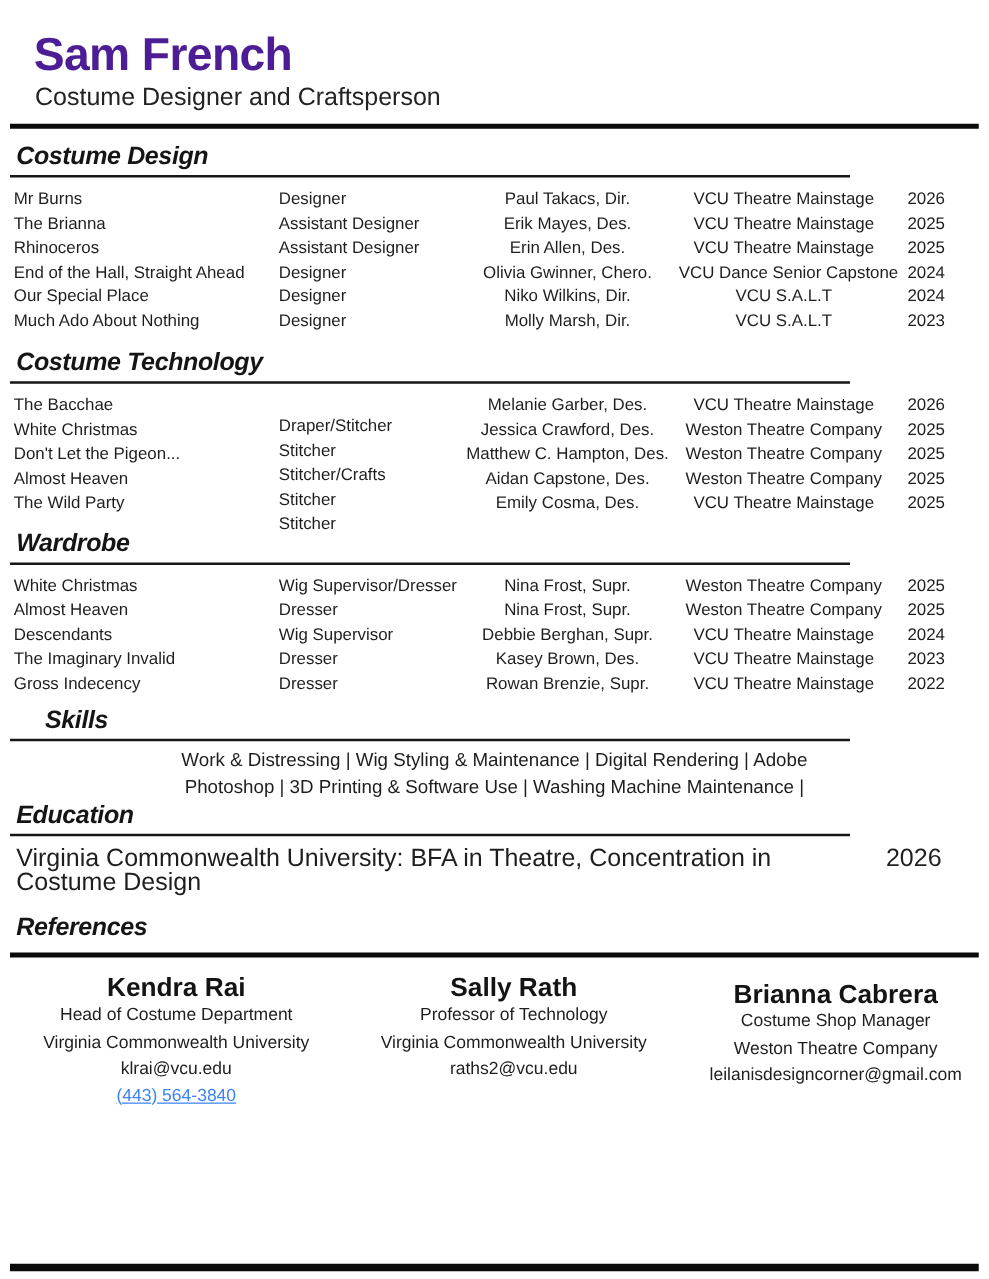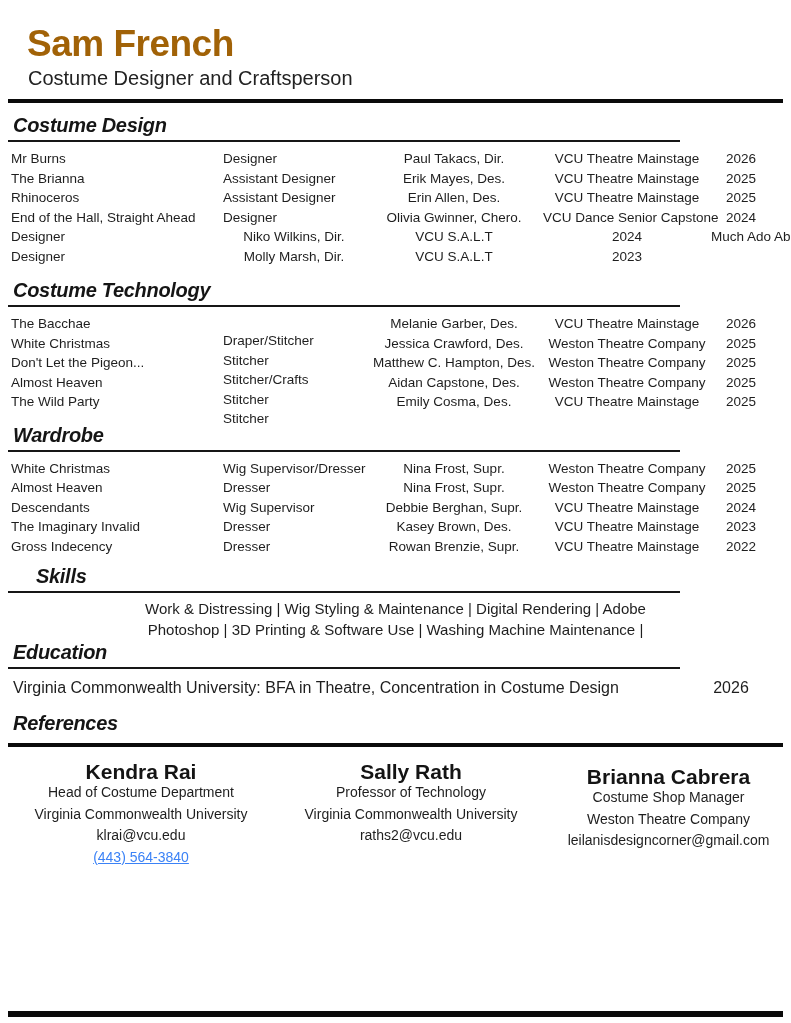--- a/index.html
+++ b/index.html
@@ -15,21 +15,21 @@
     background: #ffffff;
     overflow: hidden;
   }
   
   .name {
     margin: 25px 0 0 27px;
     font-size: 37px;
     font-weight: 700;
     letter-spacing: -0.5px;
     line-height: 1.0;
-    color: #a16207;
+    color: #4c1d95;
   }
   .subtitle {
     margin: 3px 0 0 28px;
     font-size: 20px;
     line-height: 1.3;
     color: #222;
   }
   .rule-thick {
     height: 4px;
     background: #0a0a0a;
@@ -72,21 +72,21 @@
     margin: 5px 60px 0 60px;
     text-align: center;
     font-size: 15px;
     line-height: 21px;
     color: #1e1e1e;
   }
   
   .edu-row {
     display: flex;
     margin: 9px 30px 0 13px;
-    font-size: 16px;
+    font-size: 20px;
     line-height: 19px;
     color: #1e1e1e;
   }
   .edu-row .edu-inst { flex: 1 1 auto; text-align: left; }
   .edu-row .edu-year { flex: 0 0 60px; text-align: center; }
   
   .refs-heading { margin-top: 14px; }
   .refs-rule { margin-top: 7px; }
   .refs-grid {
     display: grid;
@@ -155,20 +155,21 @@
       <div class="c-contact">Erin Allen, Des.</div>
       <div class="c-org">VCU Theatre Mainstage</div>
       <div class="c-year">2025</div>
 
       <div class="c-show">End of the Hall, Straight Ahead</div>
       <div class="c-role">Designer</div>
       <div class="c-contact">Olivia Gwinner, Chero.</div>
       <div class="c-org">VCU Dance Senior Capstone</div>
       <div class="c-year">2024</div>
 
+      <div class="c-show">Our Special Place</div>
       <div class="c-role">Designer</div>
       <div class="c-contact">Niko Wilkins, Dir.</div>
       <div class="c-org">VCU S.A.L.T</div>
       <div class="c-year">2024</div>
 
       <div class="c-show">Much Ado About Nothing</div>
       <div class="c-role">Designer</div>
       <div class="c-contact">Molly Marsh, Dir.</div>
       <div class="c-org">VCU S.A.L.T</div>
       <div class="c-year">2023</div>

